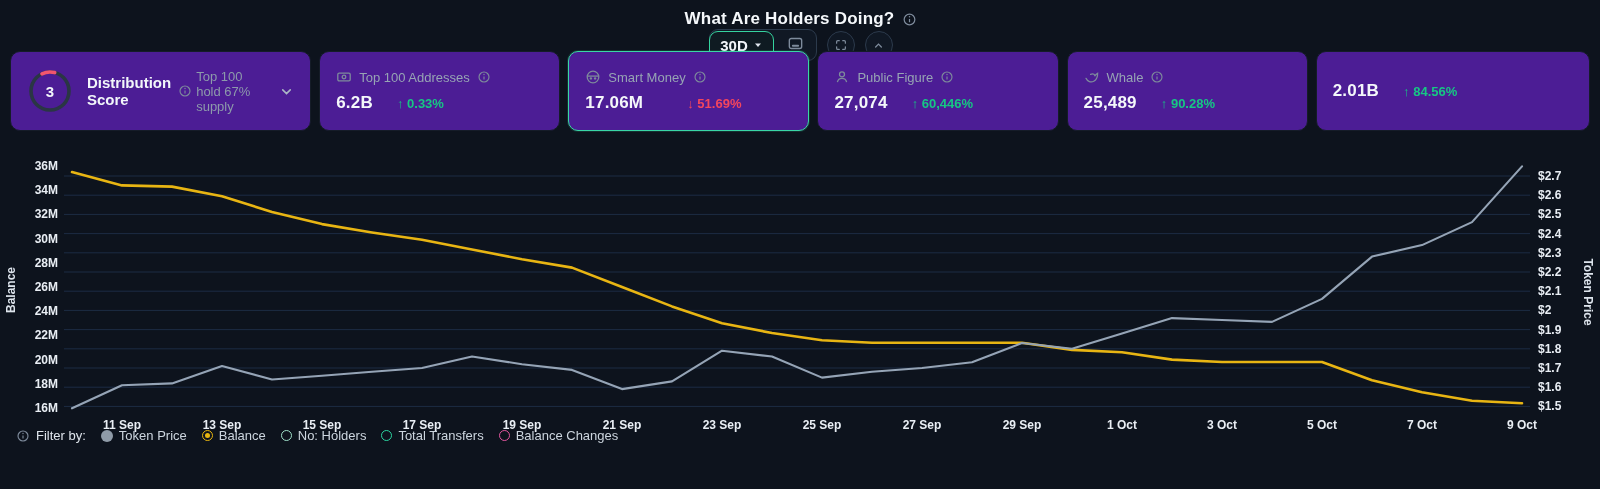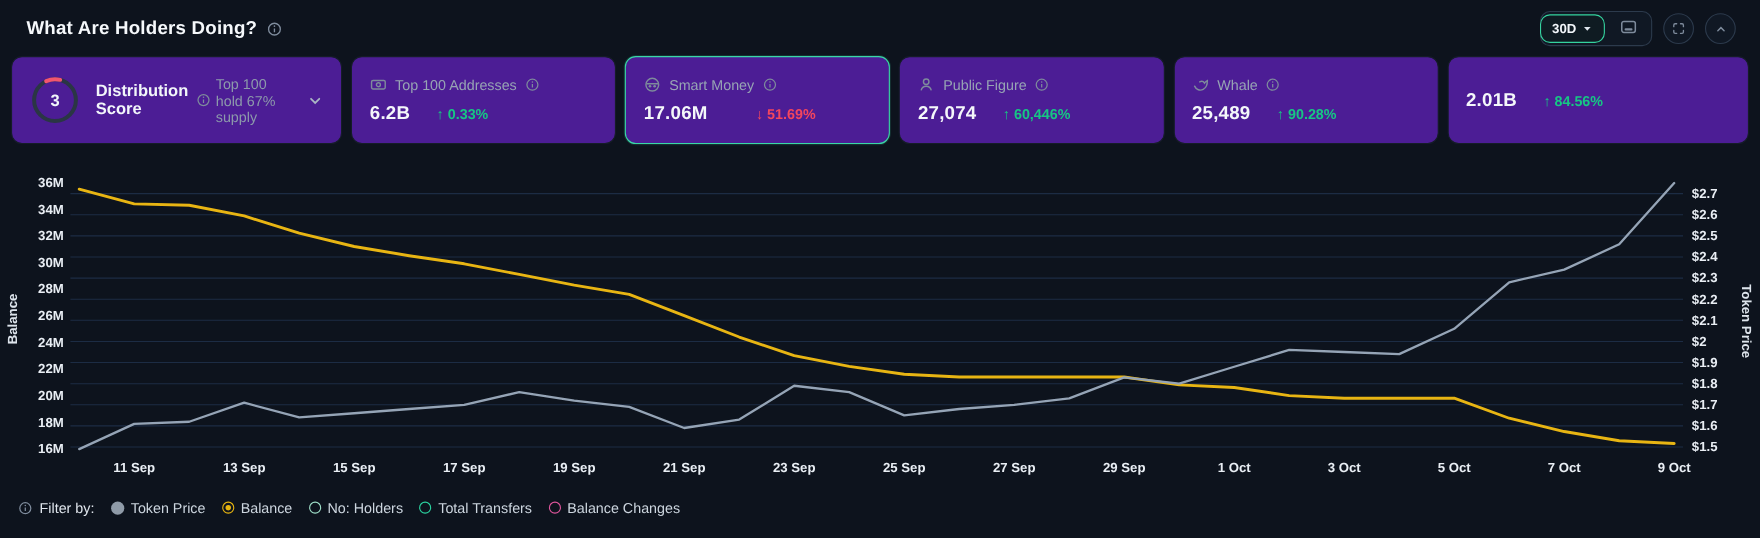--- a/index.html
+++ b/index.html
@@ -1,29 +1,29 @@
 <!DOCTYPE html>
 <html><head>
 <meta charset="utf-8">
 <style>
   html,body{margin:0;padding:0;background:#0d131d;}
   .app{
     position:relative;width:1600px;height:489px;background:#0d131d;
     font-family:"Liberation Sans",sans-serif;color:#eef2f7;overflow:hidden;
   }
   
-  .header{display:flex;align-items:center;justify-content:space-between;padding:9px 22px 4px 24px;height:34px;}
+  .header{display:flex;align-items:center;padding:9px 22px 4px 24px;height:34px;flex-direction:column;}
   .header-left{display:flex;align-items:center;gap:8px;}
   .page-title{font-size:17px;font-weight:bold;letter-spacing:.2px;color:#f5f8fb;}
   .icon{display:inline-flex;align-items:center;justify-content:center;color:#7e8b9c;}
   .icon svg{display:block;}
   .header-right{display:flex;align-items:center;gap:10px;}
   .seg-group{display:flex;align-items:center;border:1px solid #2c3a4c;border-radius:9px;background:#101824;}
   .pill-30d{display:flex;align-items:center;gap:5px;margin:-1px;border:1.5px solid #35d39f;border-radius:9px;
-    background:#0f1b22;color:#f2f6fa;font-weight:bold;font-size:12px;padding:5px 10px;cursor:pointer;font-family:inherit;}
+    background:#0f1b22;color:#f2f6fa;font-weight:bold;font-size:15px;padding:5px 10px;cursor:pointer;font-family:inherit;}
   .flat-icon-btn{background:none;border:none;padding:5px 12px 5px 14px;cursor:pointer;color:#8b98a9;}
   .circle-btn{width:28px;height:28px;border-radius:50%;border:1px solid #2c3a4c;background:#101824;
     display:flex;align-items:center;justify-content:center;color:#8b98a9;cursor:pointer;padding:0;}
   
   .cards{display:flex;gap:8px;padding:4px 10px 0 10px;}
   .card{background:#4c1d95;border:1px solid #151c28;border-radius:10px;height:80px;flex:1;
     padding:12px 16px;box-sizing:border-box;display:flex;flex-direction:column;justify-content:center;gap:8px;cursor:pointer;}
   .card.w-lg{flex:1.29;}
   .card.w-xl{flex:1.16;}
   .card.selected{border:1px solid #3ad6a6;box-shadow:0 0 0 1px rgba(58,214,166,.15);}
@@ -40,21 +40,21 @@
     font-size:15px;font-weight:bold;color:#f2f6fa;}
   .score-text{display:flex;flex-direction:row;gap:4px;flex:1;}
   .score-title-row{display:flex;align-items:center;gap:7px;}
   .score-title{font-size:15px;font-weight:bold;color:#f2f6fa;}
   .score-sub{font-size:13px;color:#8d9aab;}
   .score-chevron{color:#aab6c4;}
   
   .chart-wrap{position:absolute;left:0;top:140px;width:1547px;height:312px;}
   .chart-wrap svg{display:block;}
   
-  .legend{position:absolute;left:16px;top:454px;display:flex;align-items:center;gap:15px;font-size:13px;color:#ccd5de;}
+  .legend{position:absolute;left:16px;top:428px;display:flex;align-items:center;gap:15px;font-size:13px;color:#ccd5de;}
   .legend-head{display:flex;align-items:center;gap:6px;color:#dfe5ec;}
   .legend-item{display:flex;align-items:center;gap:6px;cursor:pointer;}
   .legend-dot{position:relative;width:11px;height:11px;border-radius:50%;border:1.5px solid transparent;box-sizing:border-box;}
   .legend-dot.filled{border:none;width:12px;height:12px;}
   .legend-dot.sel::after{content:"";position:absolute;left:50%;top:50%;width:5px;height:5px;margin:-2.5px 0 0 -2.5px;
     border-radius:50%;background:var(--dot);}
 </style>
 </head>
 <body>
 

